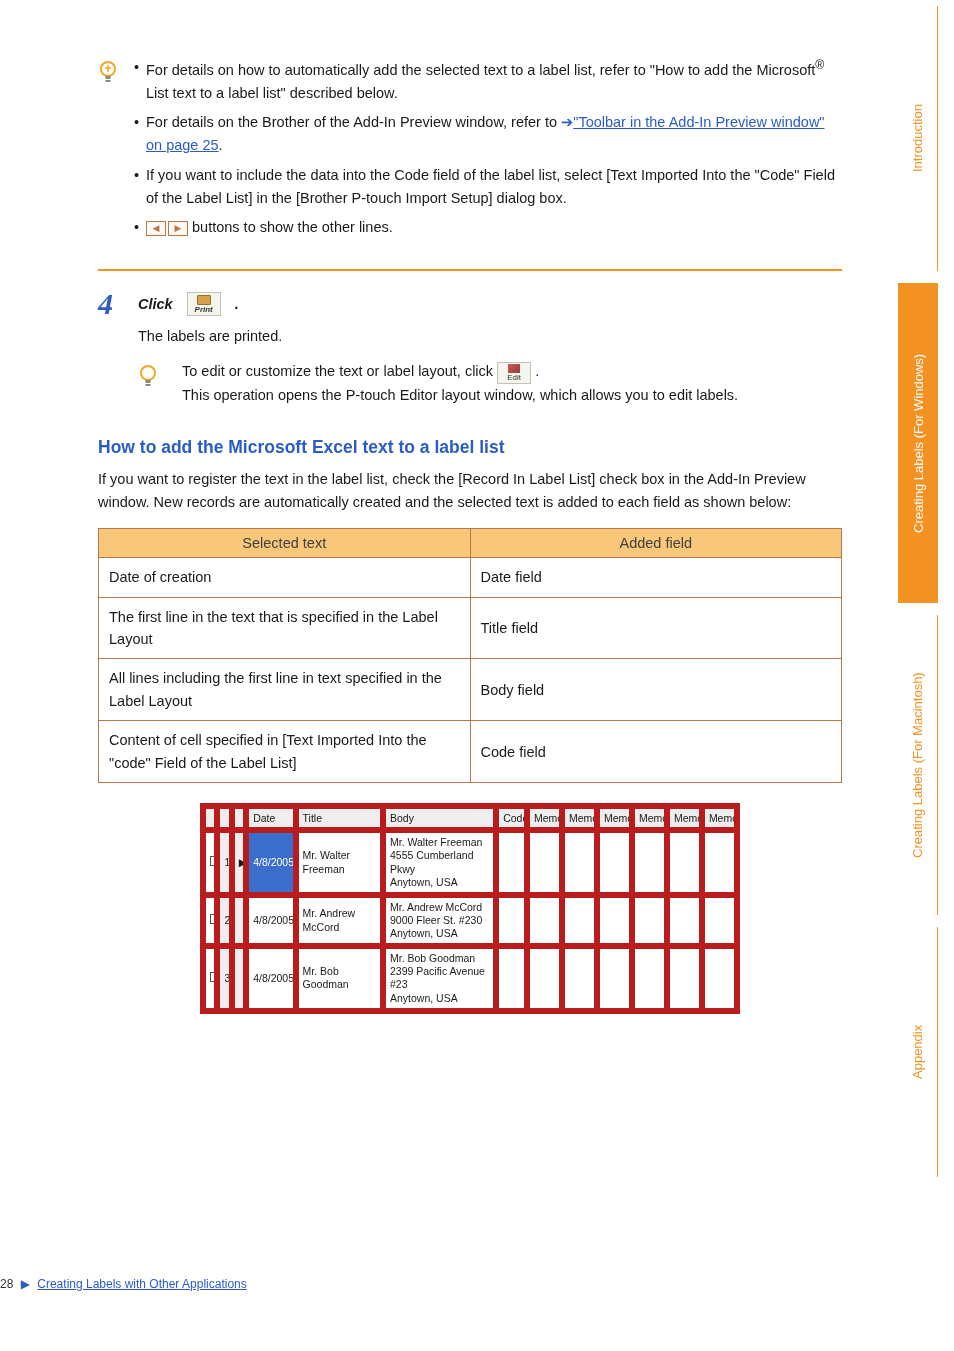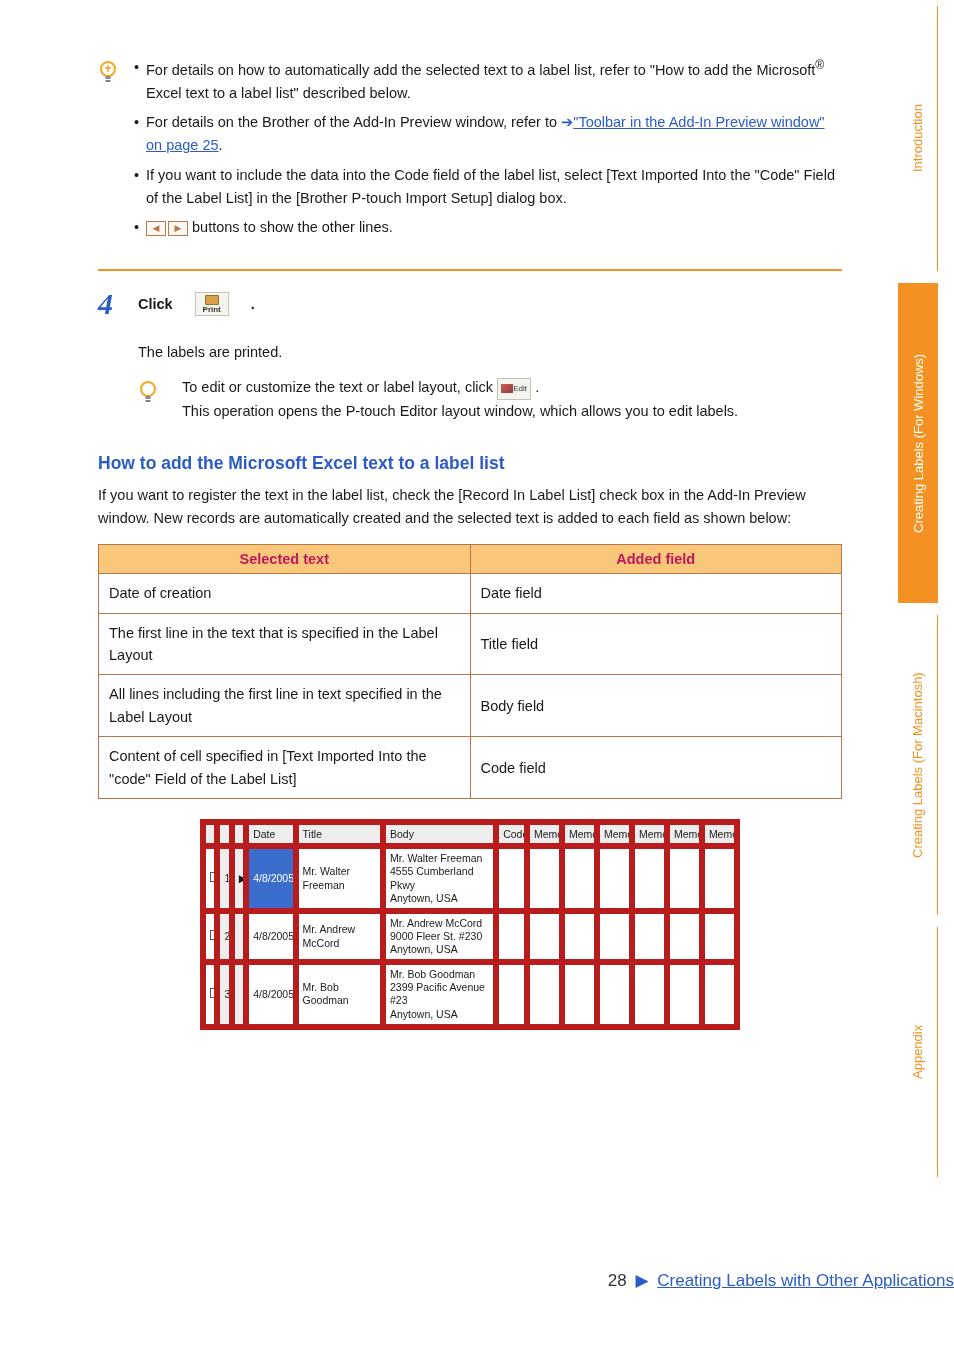--- a/index.html
+++ b/index.html
@@ -66,43 +66,43 @@
   }
   .step-num {
     font-family: Georgia, serif;
     font-style: italic;
     font-weight: bold;
     font-size: 30px;
     color: #2b5cc5;
     width: 30px;
   }
   .step-body { flex: 1; }
-  .step-line1 { display:flex; align-items:center; font-weight:bold; gap:22px;}
+  .step-line1 { display:flex; align-items:center; font-weight:bold; gap:14px;font-style:italic;}
   .print-btn {
     display:inline-flex;
     flex-direction:column;
     align-items:center;
     justify-content:center;
     width: 34px;
     height: 24px;
     background: #f5f5f0;
     border: 1px solid #c2c2b6;
     font-size: 8px;
     line-height: 1;
     color: #333;
   }
   .print-btn .printer-glyph { width:14px; height:10px; background:#d9a24a; border:1px solid #927225; border-radius:1px; margin-bottom:1px;}
-  .step-sub { margin-left: 40px; margin-top: 20px; line-height: 1.6;}
+  .step-sub { margin-left: 40px; margin-top: 4px; line-height: 1.6;}
   .note2 {
     display:flex; gap:24px; margin-left: 40px; margin-top:12px; margin-bottom:24px;
   }
   .note2-body { flex:1; line-height:1.6;}
   .edit-btn {
     display:inline-flex;
-    flex-direction:row;
+    flex-direction:column;
     align-items:center;
     justify-content:center;
     width: 34px;
     height: 22px;
     background: #f5f5f0;
     border: 1px solid #c2c2b6;
     font-size: 8px;
     line-height: 1;
     color: #333;
     vertical-align:middle;
@@ -116,22 +116,22 @@
     margin-bottom: 10px;
   }
   .section-desc { line-height: 1.6; margin-bottom: 14px; }
   table.mapping {
     width: 100%;
     border-collapse: collapse;
     font-size: 14.5px;
   }
   table.mapping th {
     background: #f9c77a;
-    color: #be185d;
-    font-weight: bold;
+    color: #404040;
+    font-weight: normal;
     text-align: center;
     border: 1px solid #b9764a;
     padding: 6px 5px;
   }
   table.mapping td {
     border: 1px solid #b9764a;
     padding: 8px 10px;
     line-height: 1.55;
     vertical-align: middle;
   }
@@ -205,22 +205,22 @@
   }
   .t-intro { flex:0 0 265px;}
   .t-win { flex:0 0 320px;}
   .t-mac { flex:0 0 300px;}
   .t-apx { flex:0 0 250px;}
   .footer {
     position:absolute;
     left: 0;
     bottom: 60px;
     width: 100%;
-    text-align:right;
-    font-size:17px;
+    text-align:left;
+    font-size:12px;
   }
   .footer .pnum { color:#333;}
   .footer .ftri { color:#2b5cc5; padding:0 4px;}
   .footer .flabel { color:#2b5cc5;}
 </style>
 </head>
 <body>
 
 <div class="content">
 
@@ -229,21 +229,21 @@
       <svg viewBox="0 0 20 24">
           <circle cx="10" cy="9" r="7" fill="none" stroke="#f5a623" stroke-width="2"></circle>
           <rect x="7.5" y="16" width="5" height="3" fill="#888"></rect>
           <rect x="7.5" y="20" width="5" height="2" fill="#888"></rect>
           <path d="M10 5 L10 12 M7 8 L13 8" stroke="#f5a623" stroke-width="1.5"></path>
         </svg>
     </div>
     <div class="note-list">
       <div class="bullet">
           <span class="dot">•</span>
-          <span><span>For details on how to automatically add the selected text to a label list, refer to "How to add the Microsoft</span><sup>®</sup><span> Excel text to a label list" described below.</span></span>
+          <span><span>For details on how to automatically add the selected text to a label list, refer to "How to add the Microsoft</span><sup>®</sup><span> List text to a label list" described below.</span></span>
         </div>
       <div class="bullet">
           <span class="dot">•</span>
           <span><span>For details on the Brother of the Add-In Preview window, refer to </span><span class="arrow-link">➔</span><a href="#" class="link">"Toolbar in the Add-In Preview window" on page 25</a><span>.</span></span>
         </div>
       <div class="bullet">
           <span class="dot">•</span>
           <span>If you want to include the data into the Code field of the label list, select [Text Imported Into the "Code" Field of the Label List] in the [Brother P-touch Import Setup] dialog box.</span>
         </div>
       <div class="bullet">

